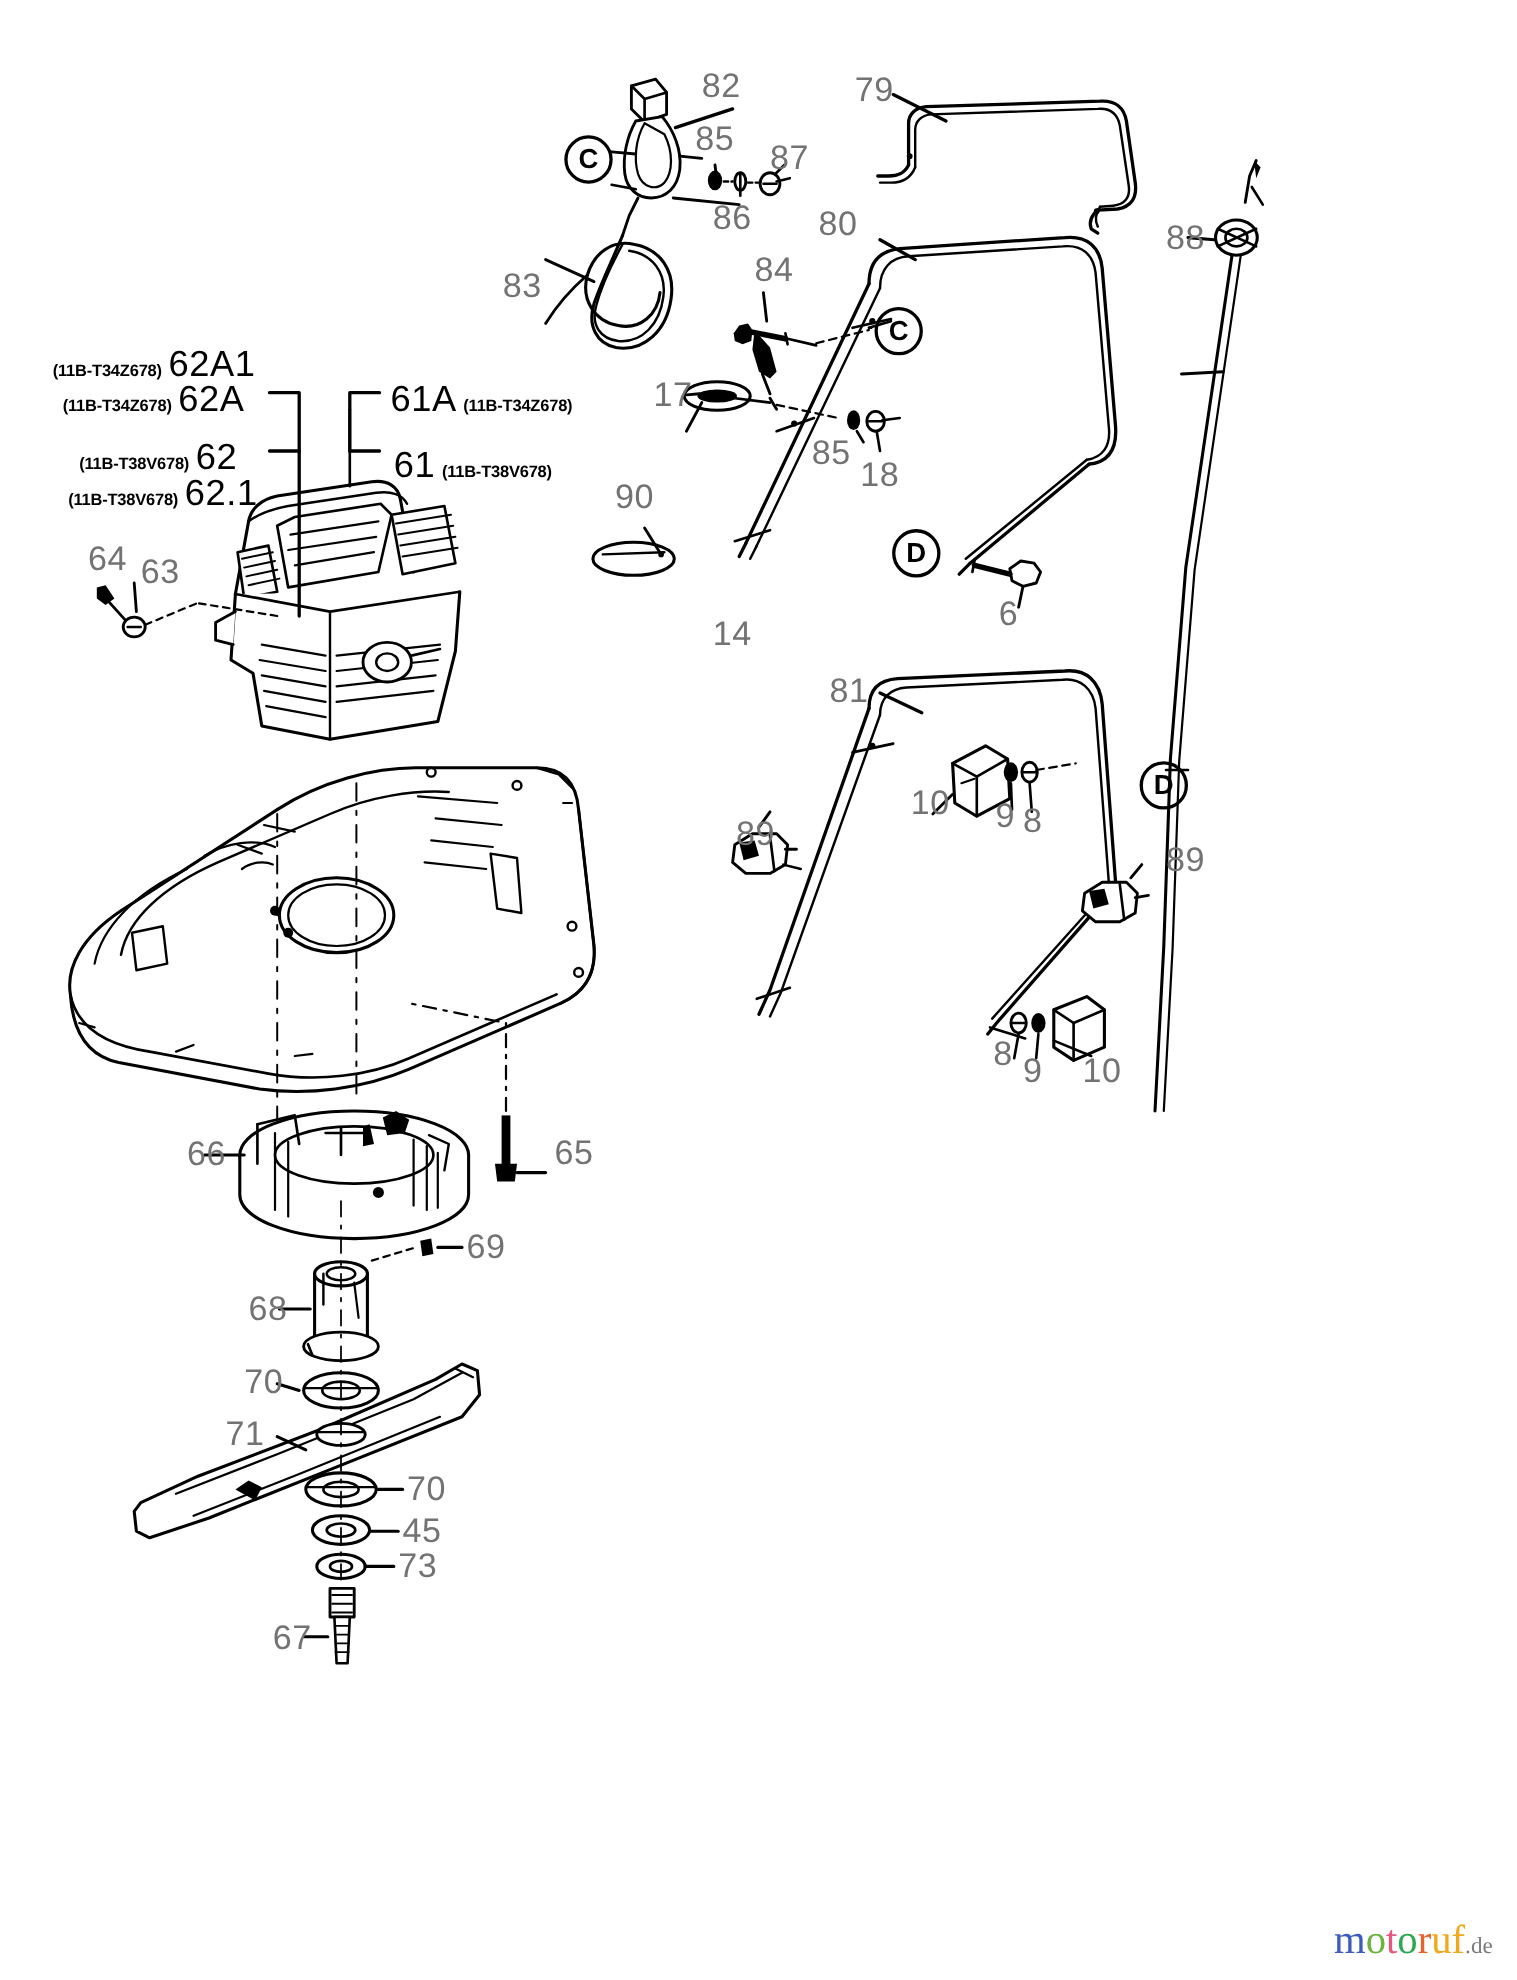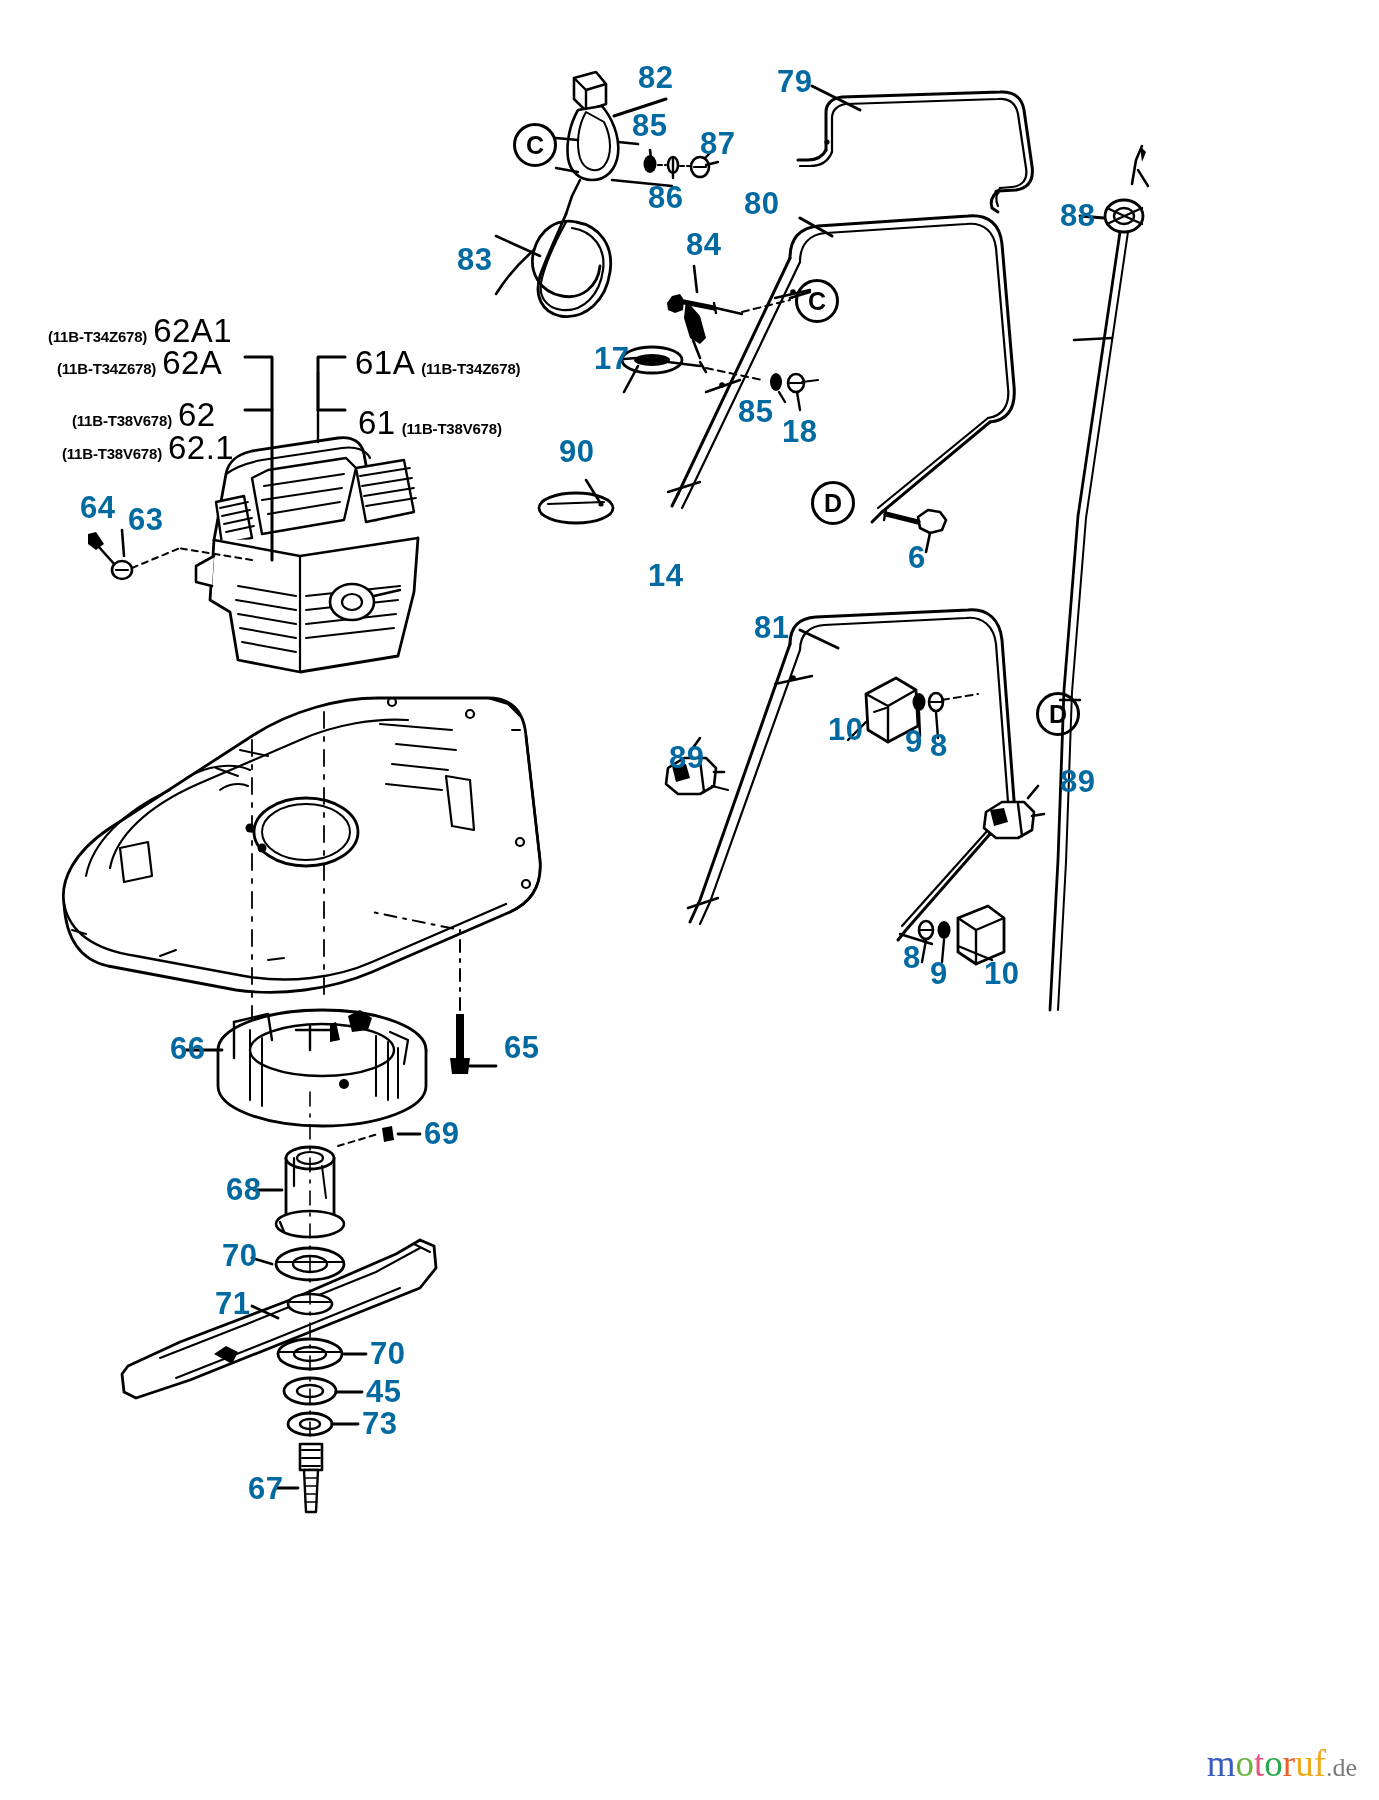--- a/index.html
+++ b/index.html
@@ -22,22 +22,22 @@
     inset: 0;
   }
   #artboard svg {
     display: block;
     width: 1379px;
     height: 1800px;
   }
   .lbl {
     position: absolute;
     font-family: "Liberation Sans", sans-serif;
-    font-weight: bold;
-    color: #0369a1;
+    font-weight: normal;
+    color: #737373;
     white-space: nowrap;
     line-height: 1;
     user-select: none;
   }
   .lbl-num { font-size: 31px; letter-spacing: 0.5px; }
   .lbl-num-lg { font-size: 33px; letter-spacing: 0.5px; }
   .lbl-model { font-size: 15px; font-weight: bold; letter-spacing: -0.2px; }
   .lbl-circ {
     position: absolute;
     width: 38px;
@@ -67,21 +67,21 @@
     font-size: 37px;
     letter-spacing: 0px;
     line-height: 1;
   }
   #watermark .w1 { color: #3b5bbf; }
   #watermark .w2 { color: #6cb33f; }
   #watermark .w3 { color: #e8567f; }
   #watermark .w4 { color: #2aa94f; }
   #watermark .w5 { color: #e8622a; }
   #watermark .w6 { color: #f0a91c; }
-  #watermark .wd { color: #7a7a7a; font-size: 26px; }
+  #watermark .wd { color: #7a7a7a; font-size: 21px; }
 </style>
 </head>
 <body>
 
 <div id="sheet">
 
   <div id="artboard">
     <svg viewBox="0 0 1379 1800" xmlns="http://www.w3.org/2000/svg">
       <g fill="none" stroke="#000" stroke-width="2.4" stroke-linecap="round" stroke-linejoin="round">
 
@@ -585,21 +585,21 @@
   </div>
 
   <div class="lbl lbl-num" style="left:80px; top:492px;">64</div>
   <div class="lbl lbl-num" style="left:128px; top:504px;">63</div>
 
   <div class="lbl lbl-num" style="left:504px; top:1032px;">65</div>
   <div class="lbl lbl-num" style="left:160px; top:1033px;margin-left:10px;">66</div>
   <div class="lbl lbl-num" style="left:424px; top:1118px;">69</div>
   <div class="lbl lbl-num" style="left:226px; top:1174px;">68</div>
   <div class="lbl lbl-num" style="left:222px; top:1240px;">70</div>
-  <div class="lbl lbl-num" style="left:205px; top:1288px;margin-left:10px;">71</div>
+  <div class="lbl lbl-num" style="left:205px; top:1288px;">71</div>
   <div class="lbl lbl-num" style="left:370px; top:1338px;">70</div>
   <div class="lbl lbl-num" style="left:366px; top:1376px;">45</div>
   <div class="lbl lbl-num" style="left:362px; top:1408px;">73</div>
   <div class="lbl lbl-num" style="left:248px; top:1473px;">67</div>
 
   <div id="watermark">
     <span class="w1">m</span><span class="w2">o</span><span class="w3">t</span><span class="w4">o</span><span class="w5">r</span><span class="w6">u</span><span class="w6">f</span><span class="wd">.de</span>
   </div>
 
 </div>

